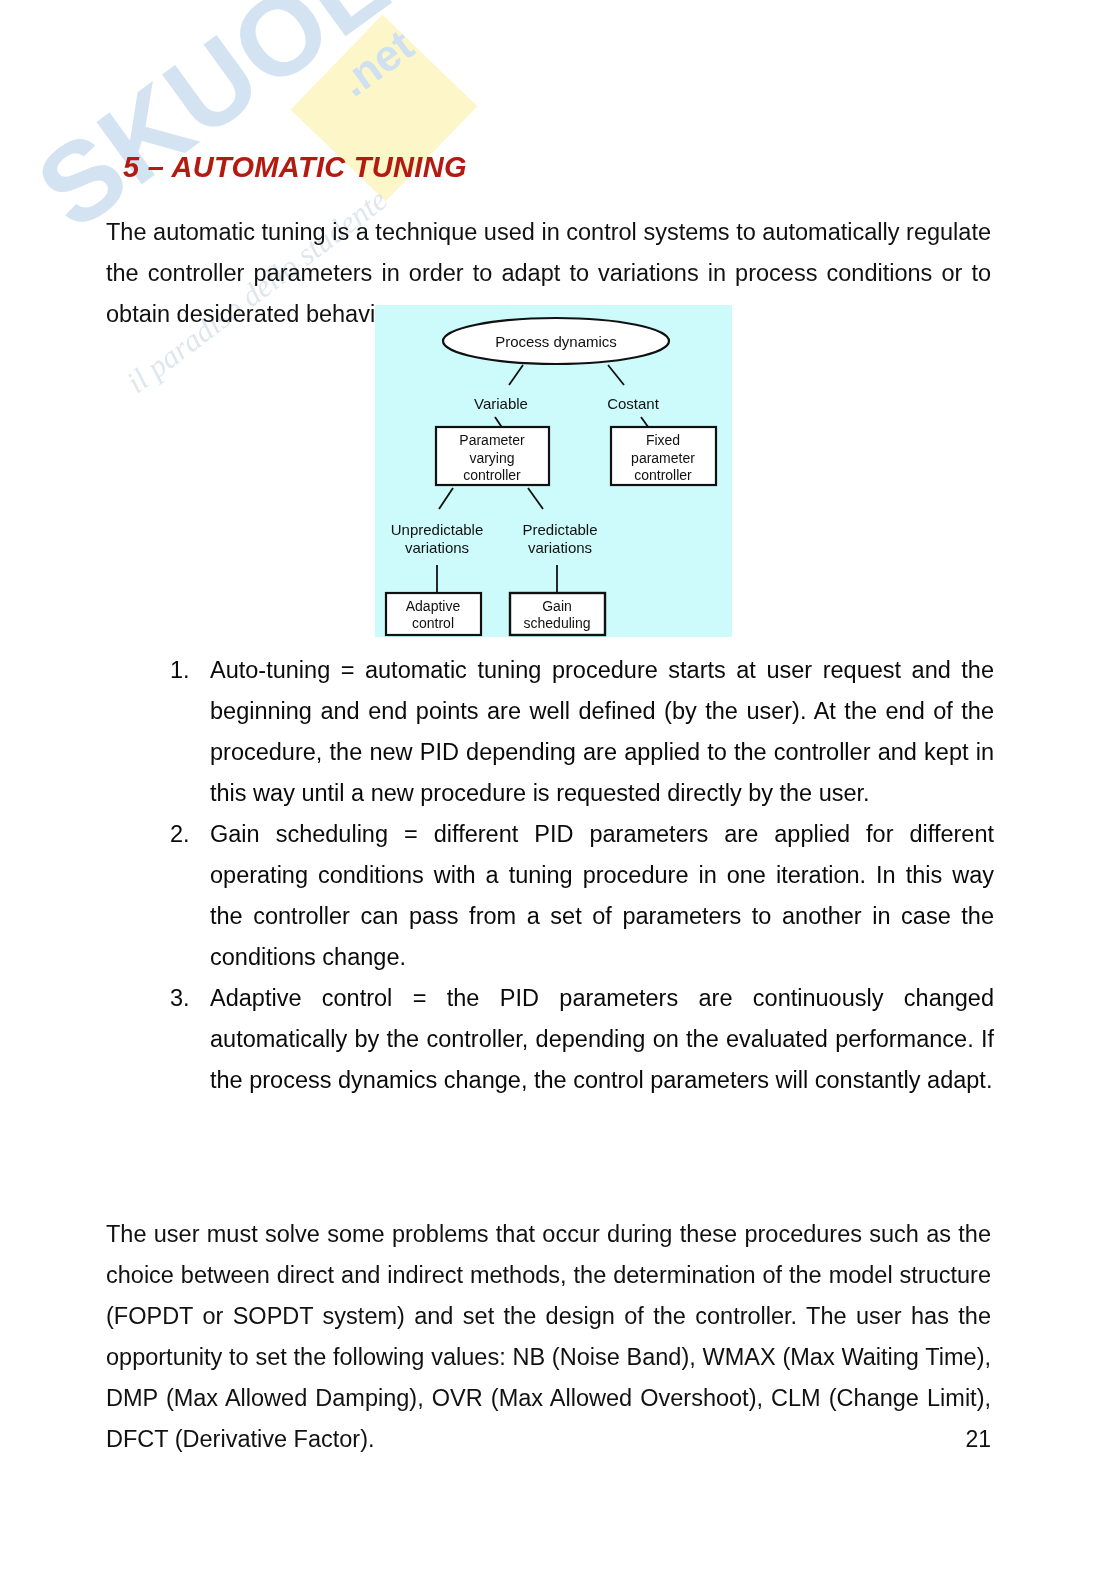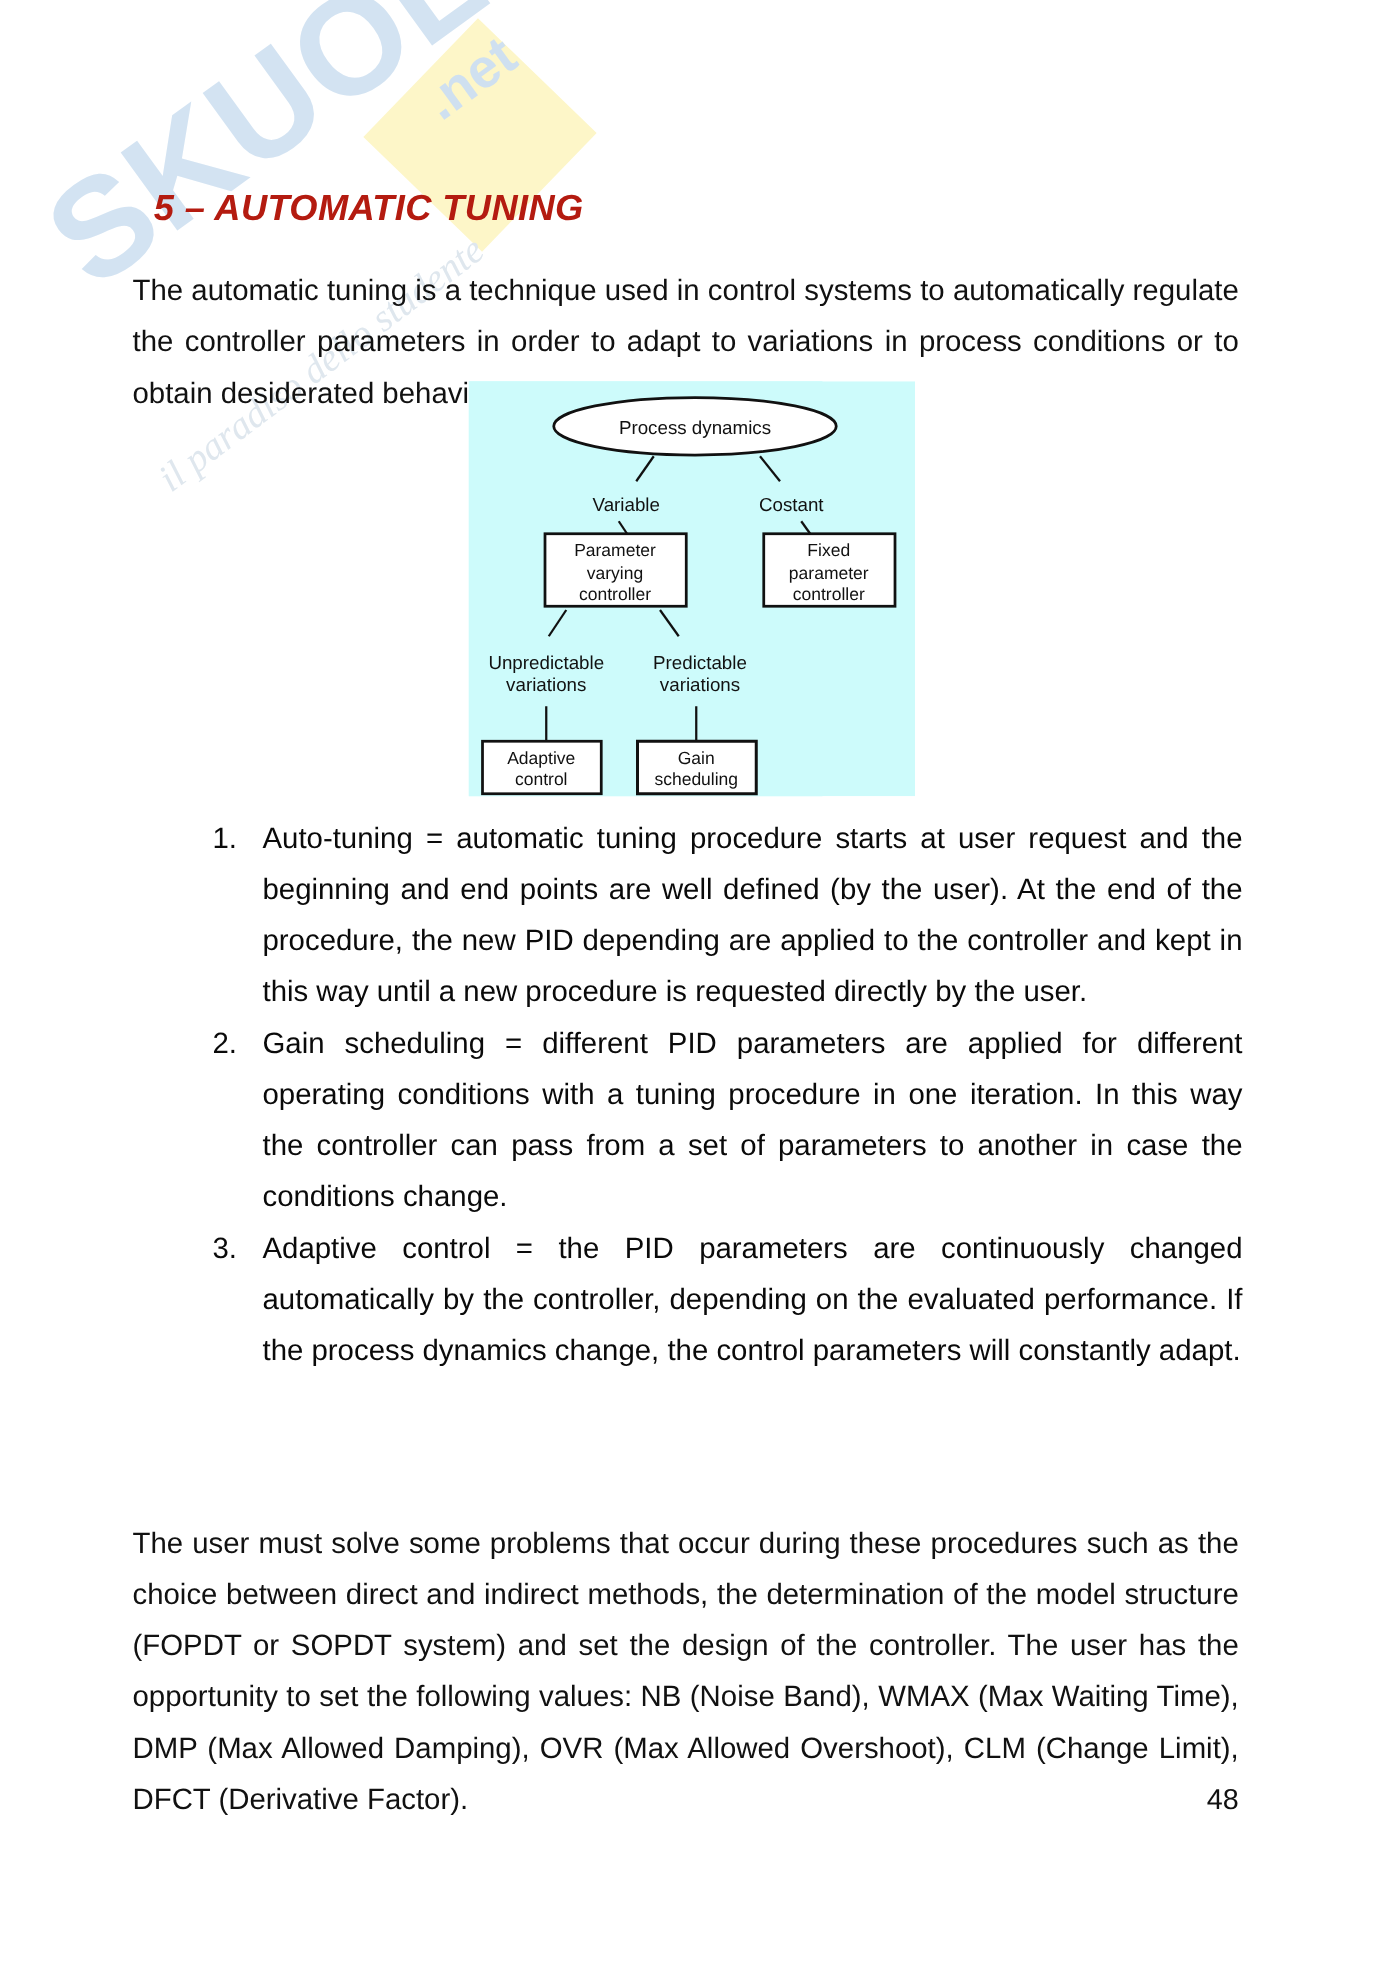--- a/index.html
+++ b/index.html
@@ -233,16 +233,16 @@
         <span>Gain scheduling = different PID parameters are applied for different operating conditions with a tuning procedure in one iteration. In this way the controller can pass from a set of parameters to another in case the conditions change.</span>
       </li>
       <li>
         <span class="marker">3.</span>
         <span>Adaptive control = the PID parameters are continuously changed automatically by the controller, depending on the evaluated performance. If the process dynamics change, the control parameters will constantly adapt.</span>
       </li>
     </ol>
 
     <p class="para closing"><span>The user must solve some </span><span class="ital">problems</span><span> that occur during these procedures such as the choice between direct and indirect methods, the determination of the model structure (FOPDT or SOPDT system) and set the design of the controller. The user has the opportunity to set the following values: NB (Noise Band), WMAX (Max Waiting Time), DMP (Max Allowed Damping), OVR (Max Allowed Overshoot), CLM (Change Limit), DFCT (Derivative Factor).</span></p>
 
-    <div class="page-number">48</div>
+    <div class="page-number">21</div>
 
   </div>
 </div>
 
 </body></html>

